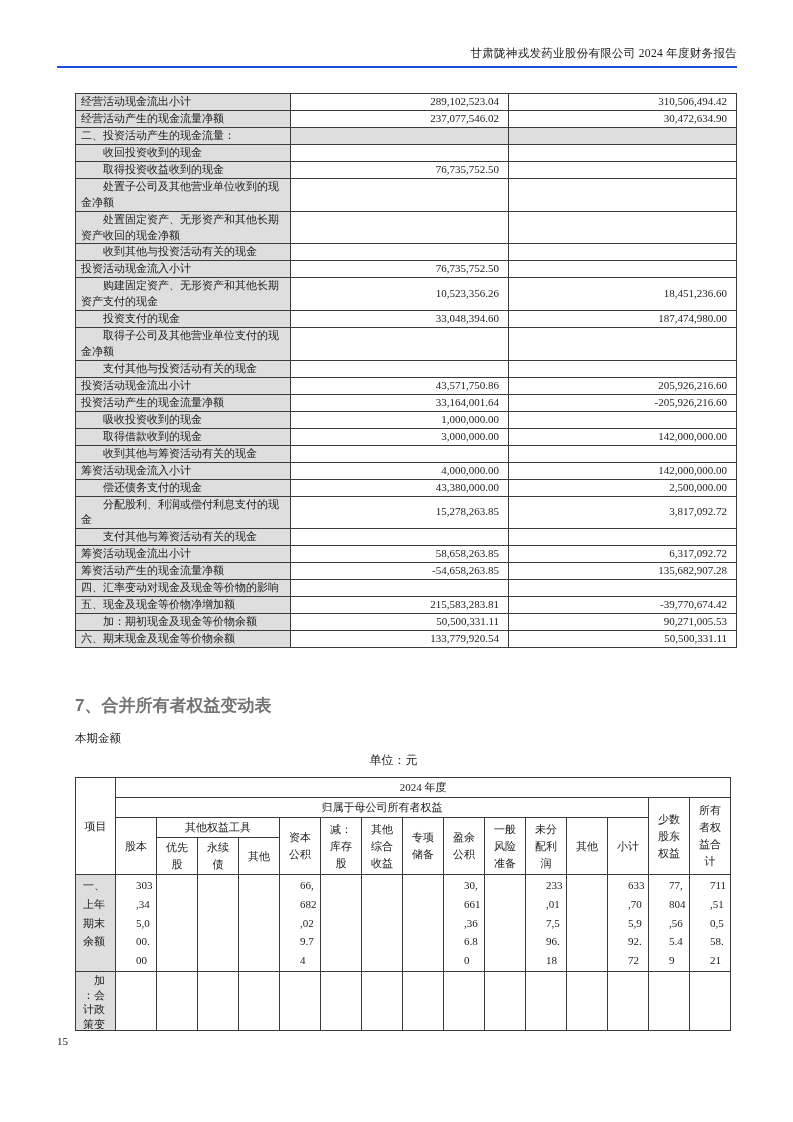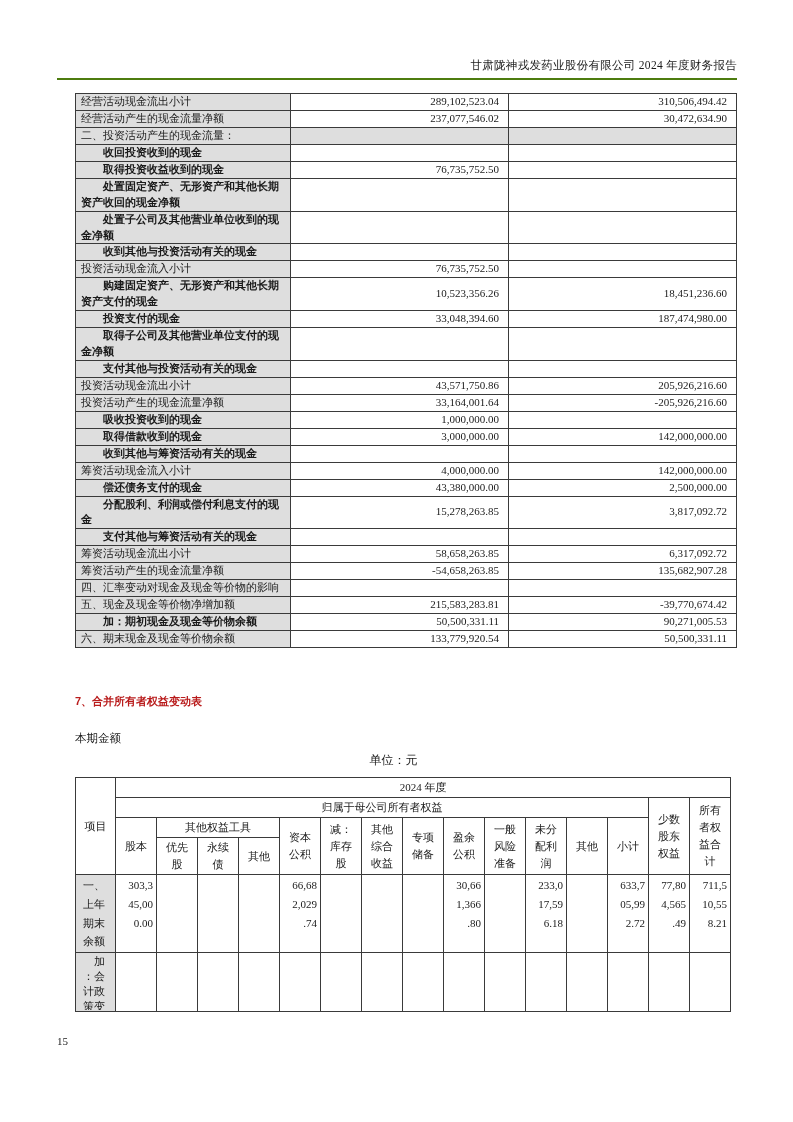--- a/index.html
+++ b/index.html
@@ -4,45 +4,45 @@
 <style>
   html,body { margin:0; padding:0; background:#888; }
   .page {
     position:relative; width:793px; height:1122px; margin:0 auto;
     background:#ffffff; overflow:hidden;
     font-family:"Liberation Serif","DejaVu Serif",serif;
     color:#1a1a1a;
   }
   
   .running-header {
-    position:absolute; left:57px; top:58px; width:680px;
+    position:absolute; left:57px; top:46px; width:680px;
     text-align:right; font-size:11.5px; letter-spacing:.3px;
-    padding-bottom:5px; border-bottom:2px solid #4d7c0f;
+    padding-bottom:5px; border-bottom:2px solid #1d4ed8;
   }
   
   table.cf {
     position:absolute; left:75px; top:93px; width:661px;
     border-collapse:collapse; table-layout:fixed; font-size:11px;
   }
   table.cf td {
     border:1px solid #3a3a3a; line-height:1.45; padding:0 2px;
     vertical-align:middle; height:15px; overflow:hidden;
   }
   table.cf td.lbl { background:#dedede; padding-left:5px; }
-  table.cf td.lbl.ind { text-indent:22px;font-weight:bold; }
+  table.cf td.lbl.ind { text-indent:22px; }
   table.cf tr.section td { background:#dedede; }
   table.cf td.num {
     text-align:right; padding-right:9px;
     font-family:"Liberation Serif","DejaVu Serif",serif;
   }
   
   .sec-heading {
     position:absolute; left:75px; top:694px; margin:0;
     font-family:"Liberation Sans","DejaVu Sans",sans-serif;
-    font-size:11px; font-weight:bold; color:#b91c1c;
+    font-size:17px; font-weight:bold; color:#737373;
   }
   .period-label { position:absolute; left:75px; top:731px; font-size:11.5px;text-align:right; }
   .unit-label {
     position:absolute; left:75px; top:752px; width:655px;
     text-align:center; padding-right:18px; box-sizing:border-box; font-size:12px;font-family:Liberation Serif, serif;
   }
   
   table.eq {
     position:absolute; left:75px; top:777px; width:655px;
     border-collapse:collapse; table-layout:fixed; font-size:11px; text-align:center;
@@ -53,21 +53,21 @@
     vertical-align:middle; background:#fff; overflow:hidden;
   }
   table.eq td {
     border:1px solid #3a3a3a; line-height:1.7; vertical-align:top;
     word-break:break-all; line-break:anywhere; padding:1px 2px; overflow:hidden;
   }
   table.eq td.eq-item {
     background:#dedede; text-align:left; padding:1px 4px 1px 7px;margin-top:20px;
   }
   table.eq td.eq-num {
-    text-align:right; padding:1px 3px 1px 12px;
+    text-align:left; padding:1px 3px 1px 20px;
     font-family:"Liberation Serif","DejaVu Serif",serif;
   }
   table.eq tr.cut td { height:56px; }
   table.eq tr.cut td .clip { max-height:56px; overflow:hidden; line-height:1.35; }
   
   .page-number {
     position:absolute; left:57px; top:1035px; width:660px;
     text-align:left; font-size:11px;
   }
 </style>
@@ -106,26 +106,26 @@
           <td class="lbl ind">收回投资收到的现金</td>
           <td class="num"></td>
           <td class="num"></td>
         </tr>
         <tr>
           <td class="lbl ind">取得投资收益收到的现金</td>
           <td class="num">76,735,752.50</td>
           <td class="num"></td>
         </tr>
         <tr>
+          <td class="lbl ind">处置子公司及其他营业单位收到的现金净额</td>
+          <td class="num"></td>
+          <td class="num"></td>
+        </tr>
+        <tr>
           <td class="lbl ind">处置固定资产、无形资产和其他长期资产收回的现金净额</td>
-          <td class="num"></td>
-          <td class="num"></td>
-        </tr>
-        <tr>
-          <td class="lbl ind">处置子公司及其他营业单位收到的现金净额</td>
           <td class="num"></td>
           <td class="num"></td>
         </tr>
         <tr>
           <td class="lbl ind">收到其他与投资活动有关的现金</td>
           <td class="num"></td>
           <td class="num"></td>
         </tr>
         <tr>
           <td class="lbl">投资活动现金流入小计</td>

